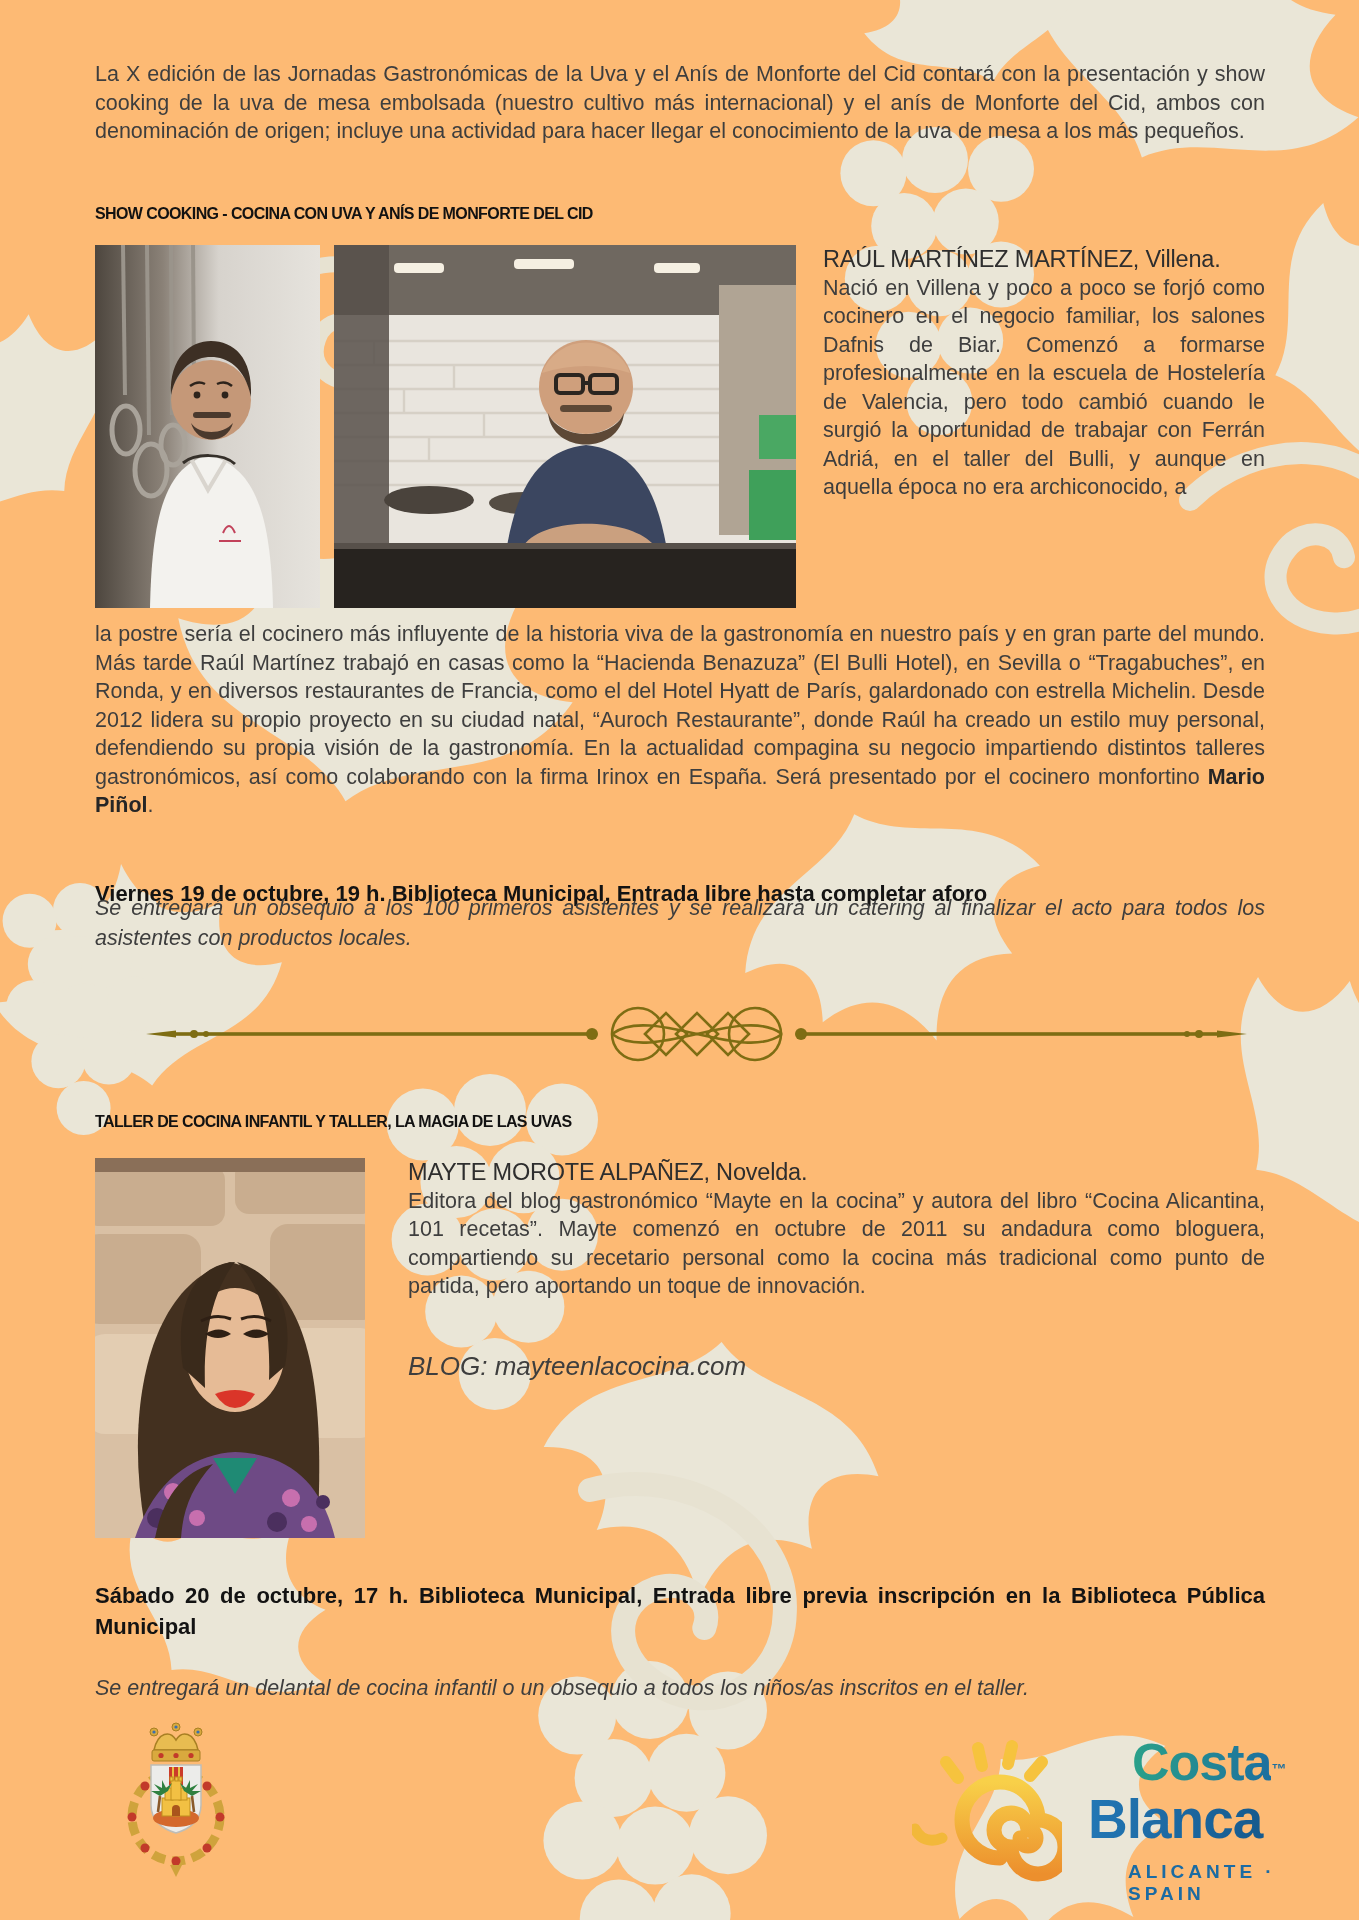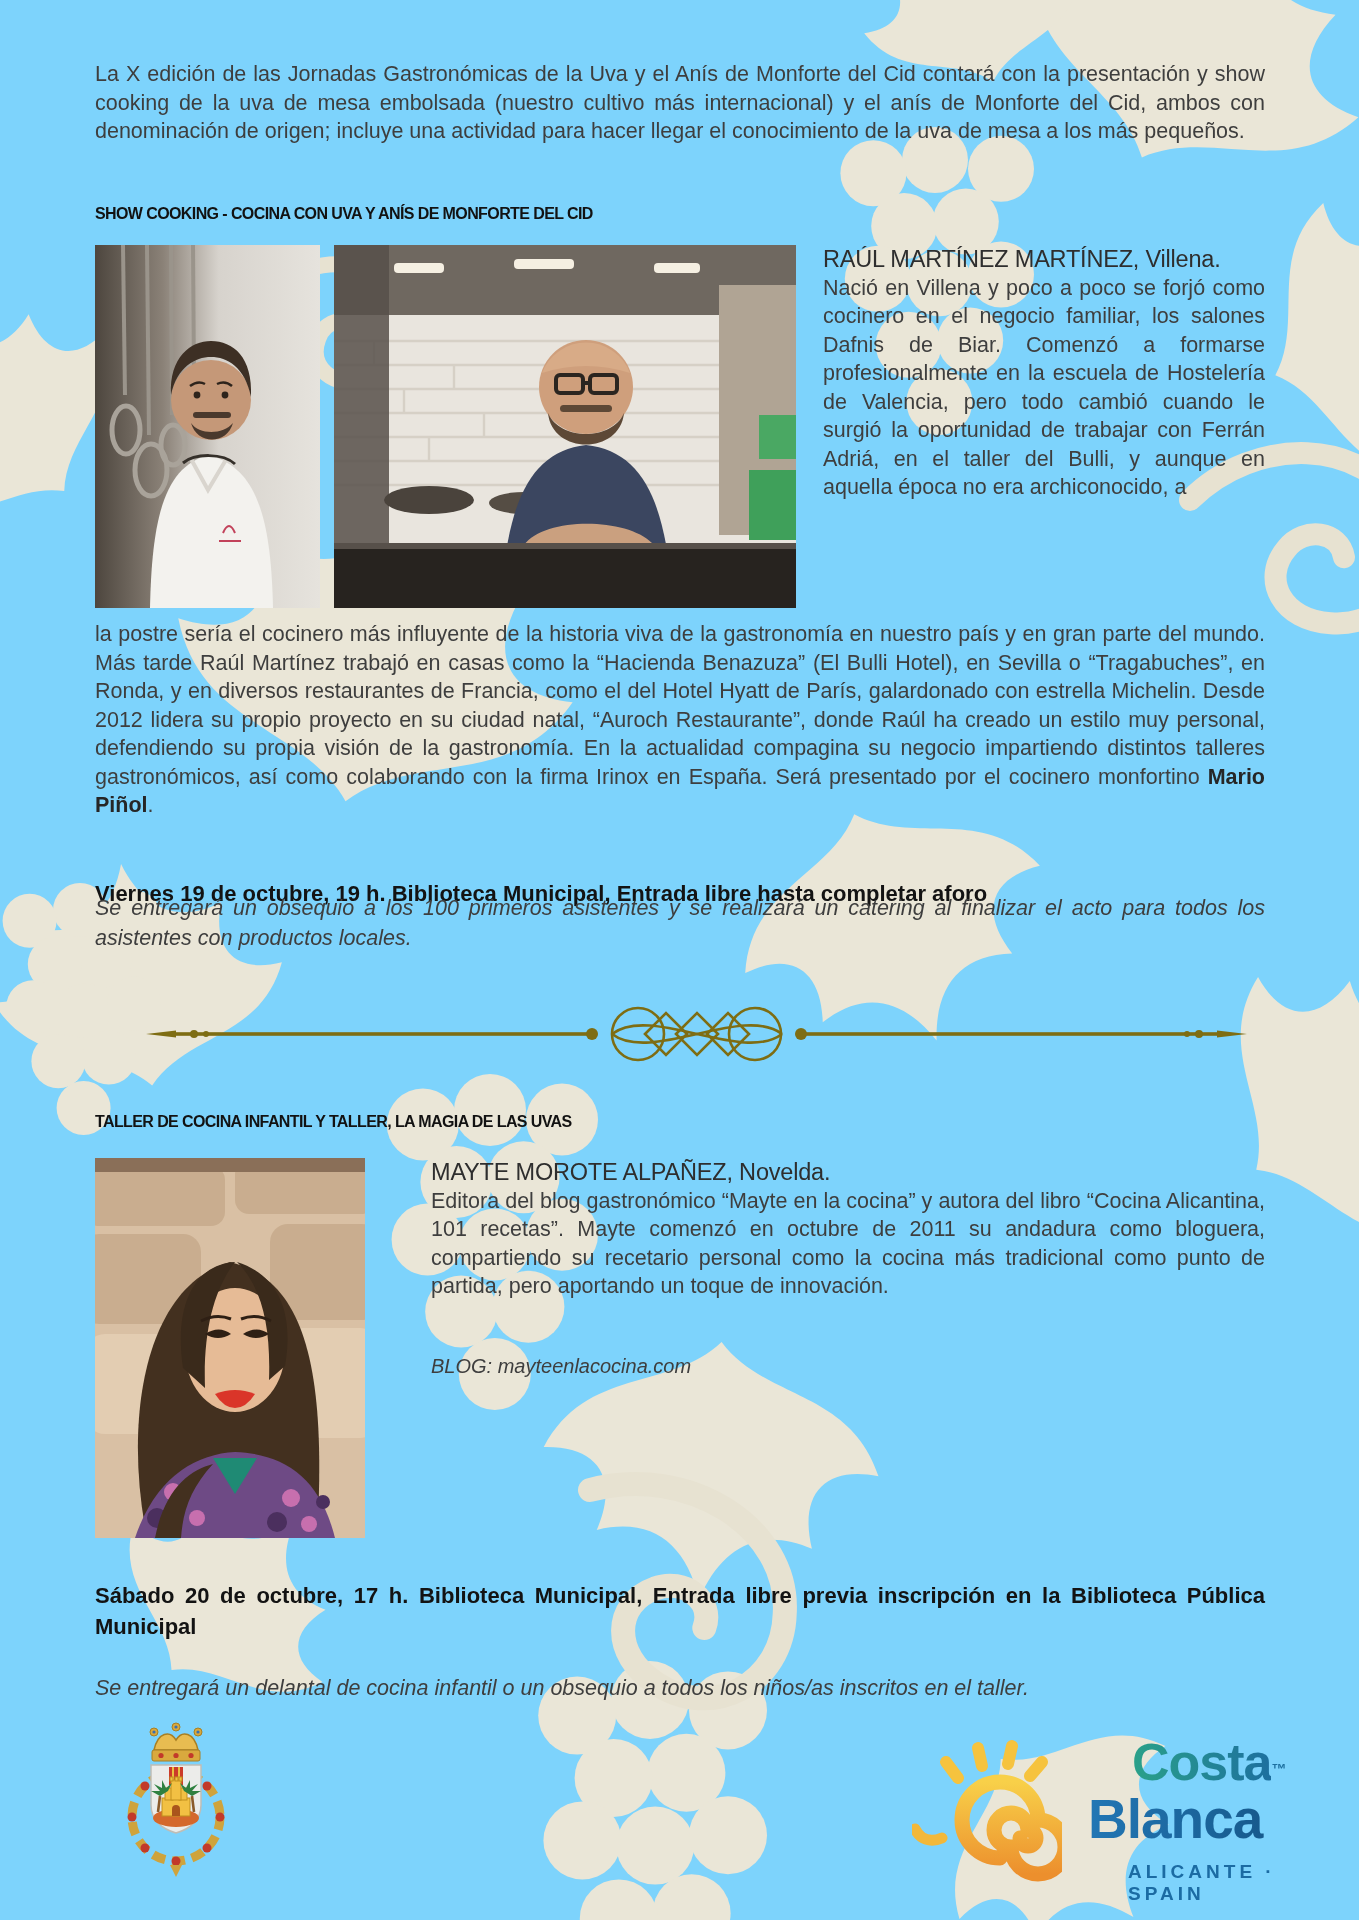--- a/index.html
+++ b/index.html
@@ -1,16 +1,16 @@
 <!DOCTYPE html>
 <html><head>
 <meta charset="utf-8">
 <style>
   html,body{margin:0;padding:0;background:#ffffff;}
-  .page{position:relative;width:1359px;height:1920px;background:#7dd3fc;overflow:hidden;
+  .page{position:relative;width:1359px;height:1920px;background:#fdba74;overflow:hidden;
         font-family:"Liberation Sans","DejaVu Sans",sans-serif;color:#3e3e3e;}
   .bg-pattern{position:absolute;inset:0;pointer-events:none;}
   .abs{position:absolute;}
   p{margin:0;}
   .body-text{font-size:21.5px;line-height:28.5px;color:#3e3e3e;text-align:justify;}
   .intro{left:95px;top:60px;width:1170px;}
   .heading{font-size:16px;font-weight:bold;color:#121212;letter-spacing:-0.6px;}
   .h1{left:95px;top:192px;width:1170px;}
   .h2{left:95px;top:1100px;width:1170px;}
   .row1{left:95px;top:245px;width:1170px;height:363px;display:flex;}
@@ -23,22 +23,22 @@
   .inline-bold{font-weight:bold;color:#262626;}
   .event{font-size:22px;font-weight:bold;line-height:31px;color:#131313;}
   .event1{left:95px;top:878px;width:1170px;}
   .event2{left:95px;top:1580px;width:1170px;text-align:justify;}
   .note{font-size:21.5px;font-style:italic;line-height:29.5px;color:#3e3e3e;}
   .note1{left:95px;top:894px;width:1170px;text-align:justify;}
   .note2{left:95px;top:1650px;width:1170px;margin-top:24px;}
   .divider{left:146px;top:1002px;}
   .row2{left:95px;top:1158px;width:1170px;display:flex;}
   .photo3{width:270px;height:380px;}
-  .col2{margin-left:66px;width:857px;}
-  .blog-line{font-size:20px;font-style:italic;line-height:28.5px;color:#3e3e3e;margin-top:51px;}
+  .col2{margin-left:43px;width:857px;}
+  .blog-line{font-size:26px;font-style:italic;line-height:28.5px;color:#3e3e3e;margin-top:51px;}
   .workshop{margin-top:29px;}
   .crest{left:120px;top:1720px;}
   .costa-logo{left:912px;top:1730px;width:400px;height:165px;}
   .costa-sun{position:absolute;left:0;top:8px;}
   .costa-text{position:absolute;left:148px;top:6px;width:240px;margin-left:28px;}
   .costa-word{font-weight:bold;letter-spacing:-1px;line-height:1;
       background:linear-gradient(90deg,#2aa189 0%,#1d6f9f 100%);
       -webkit-background-clip:text;background-clip:text;color:transparent;}
   .costa-line1{font-size:52px;margin-left:44px;display:inline-block;}
   .blanca-word{font-size:55px;font-weight:bold;letter-spacing:-1px;line-height:1;margin-top:4px;

